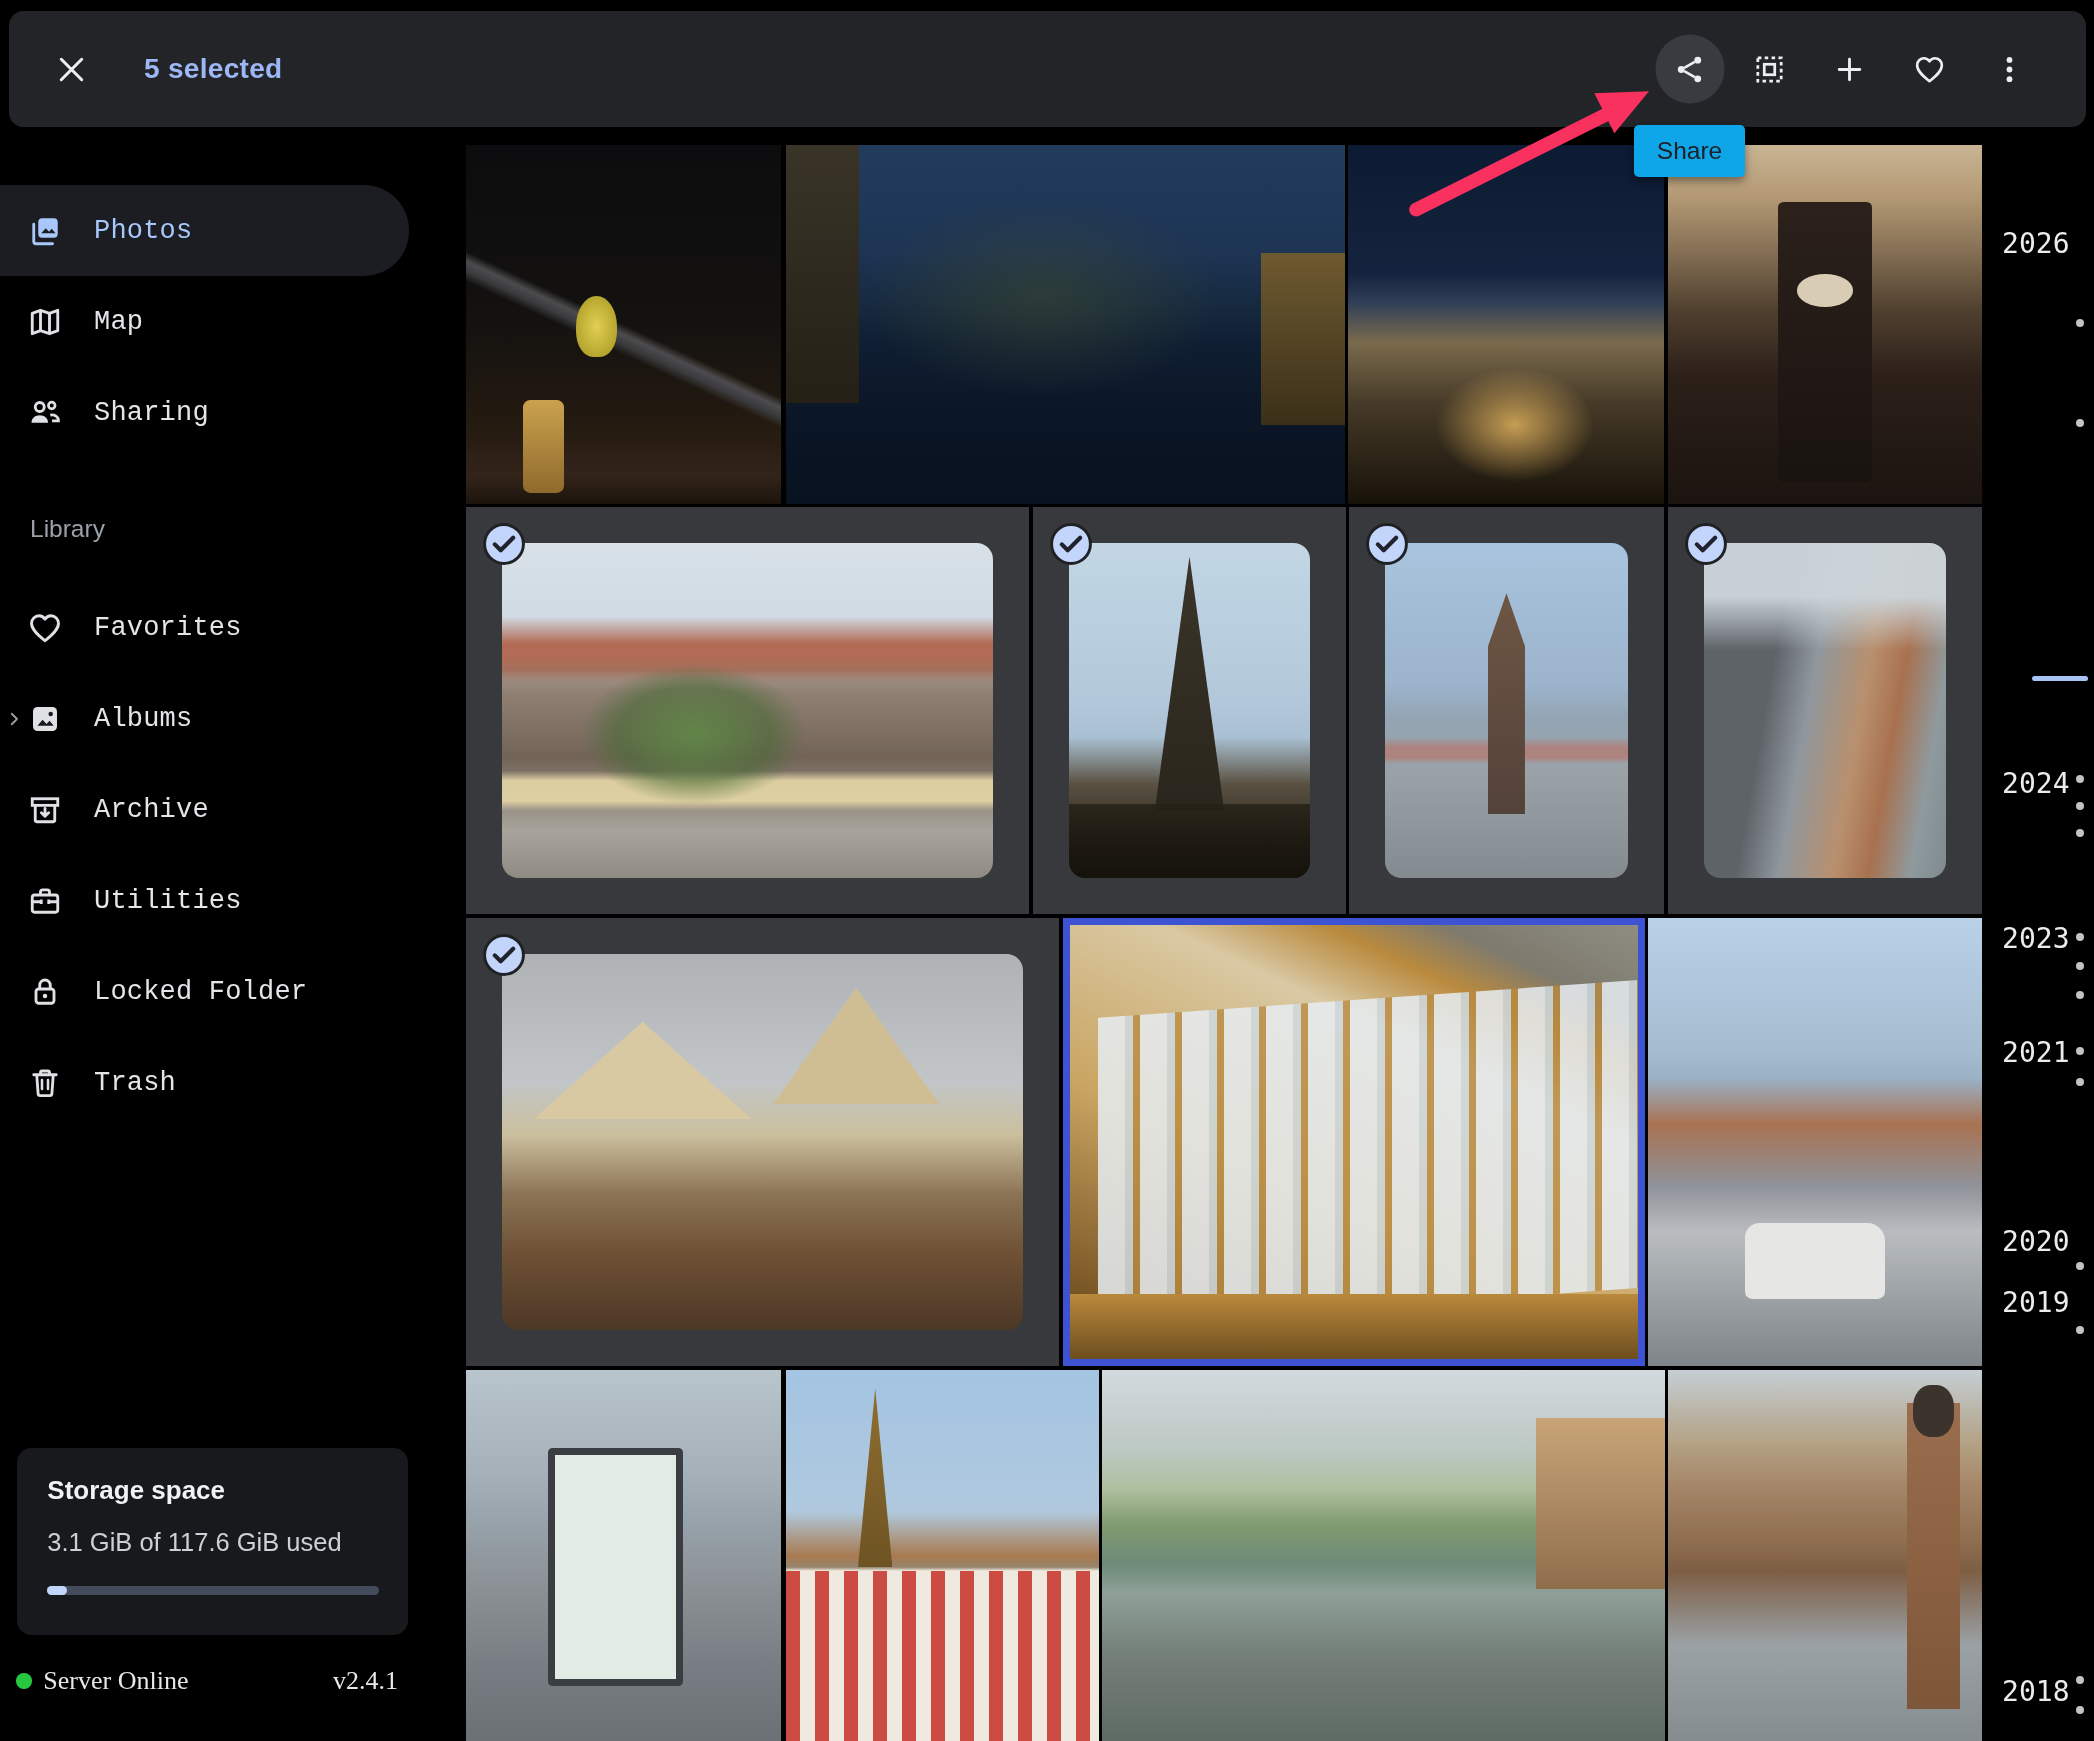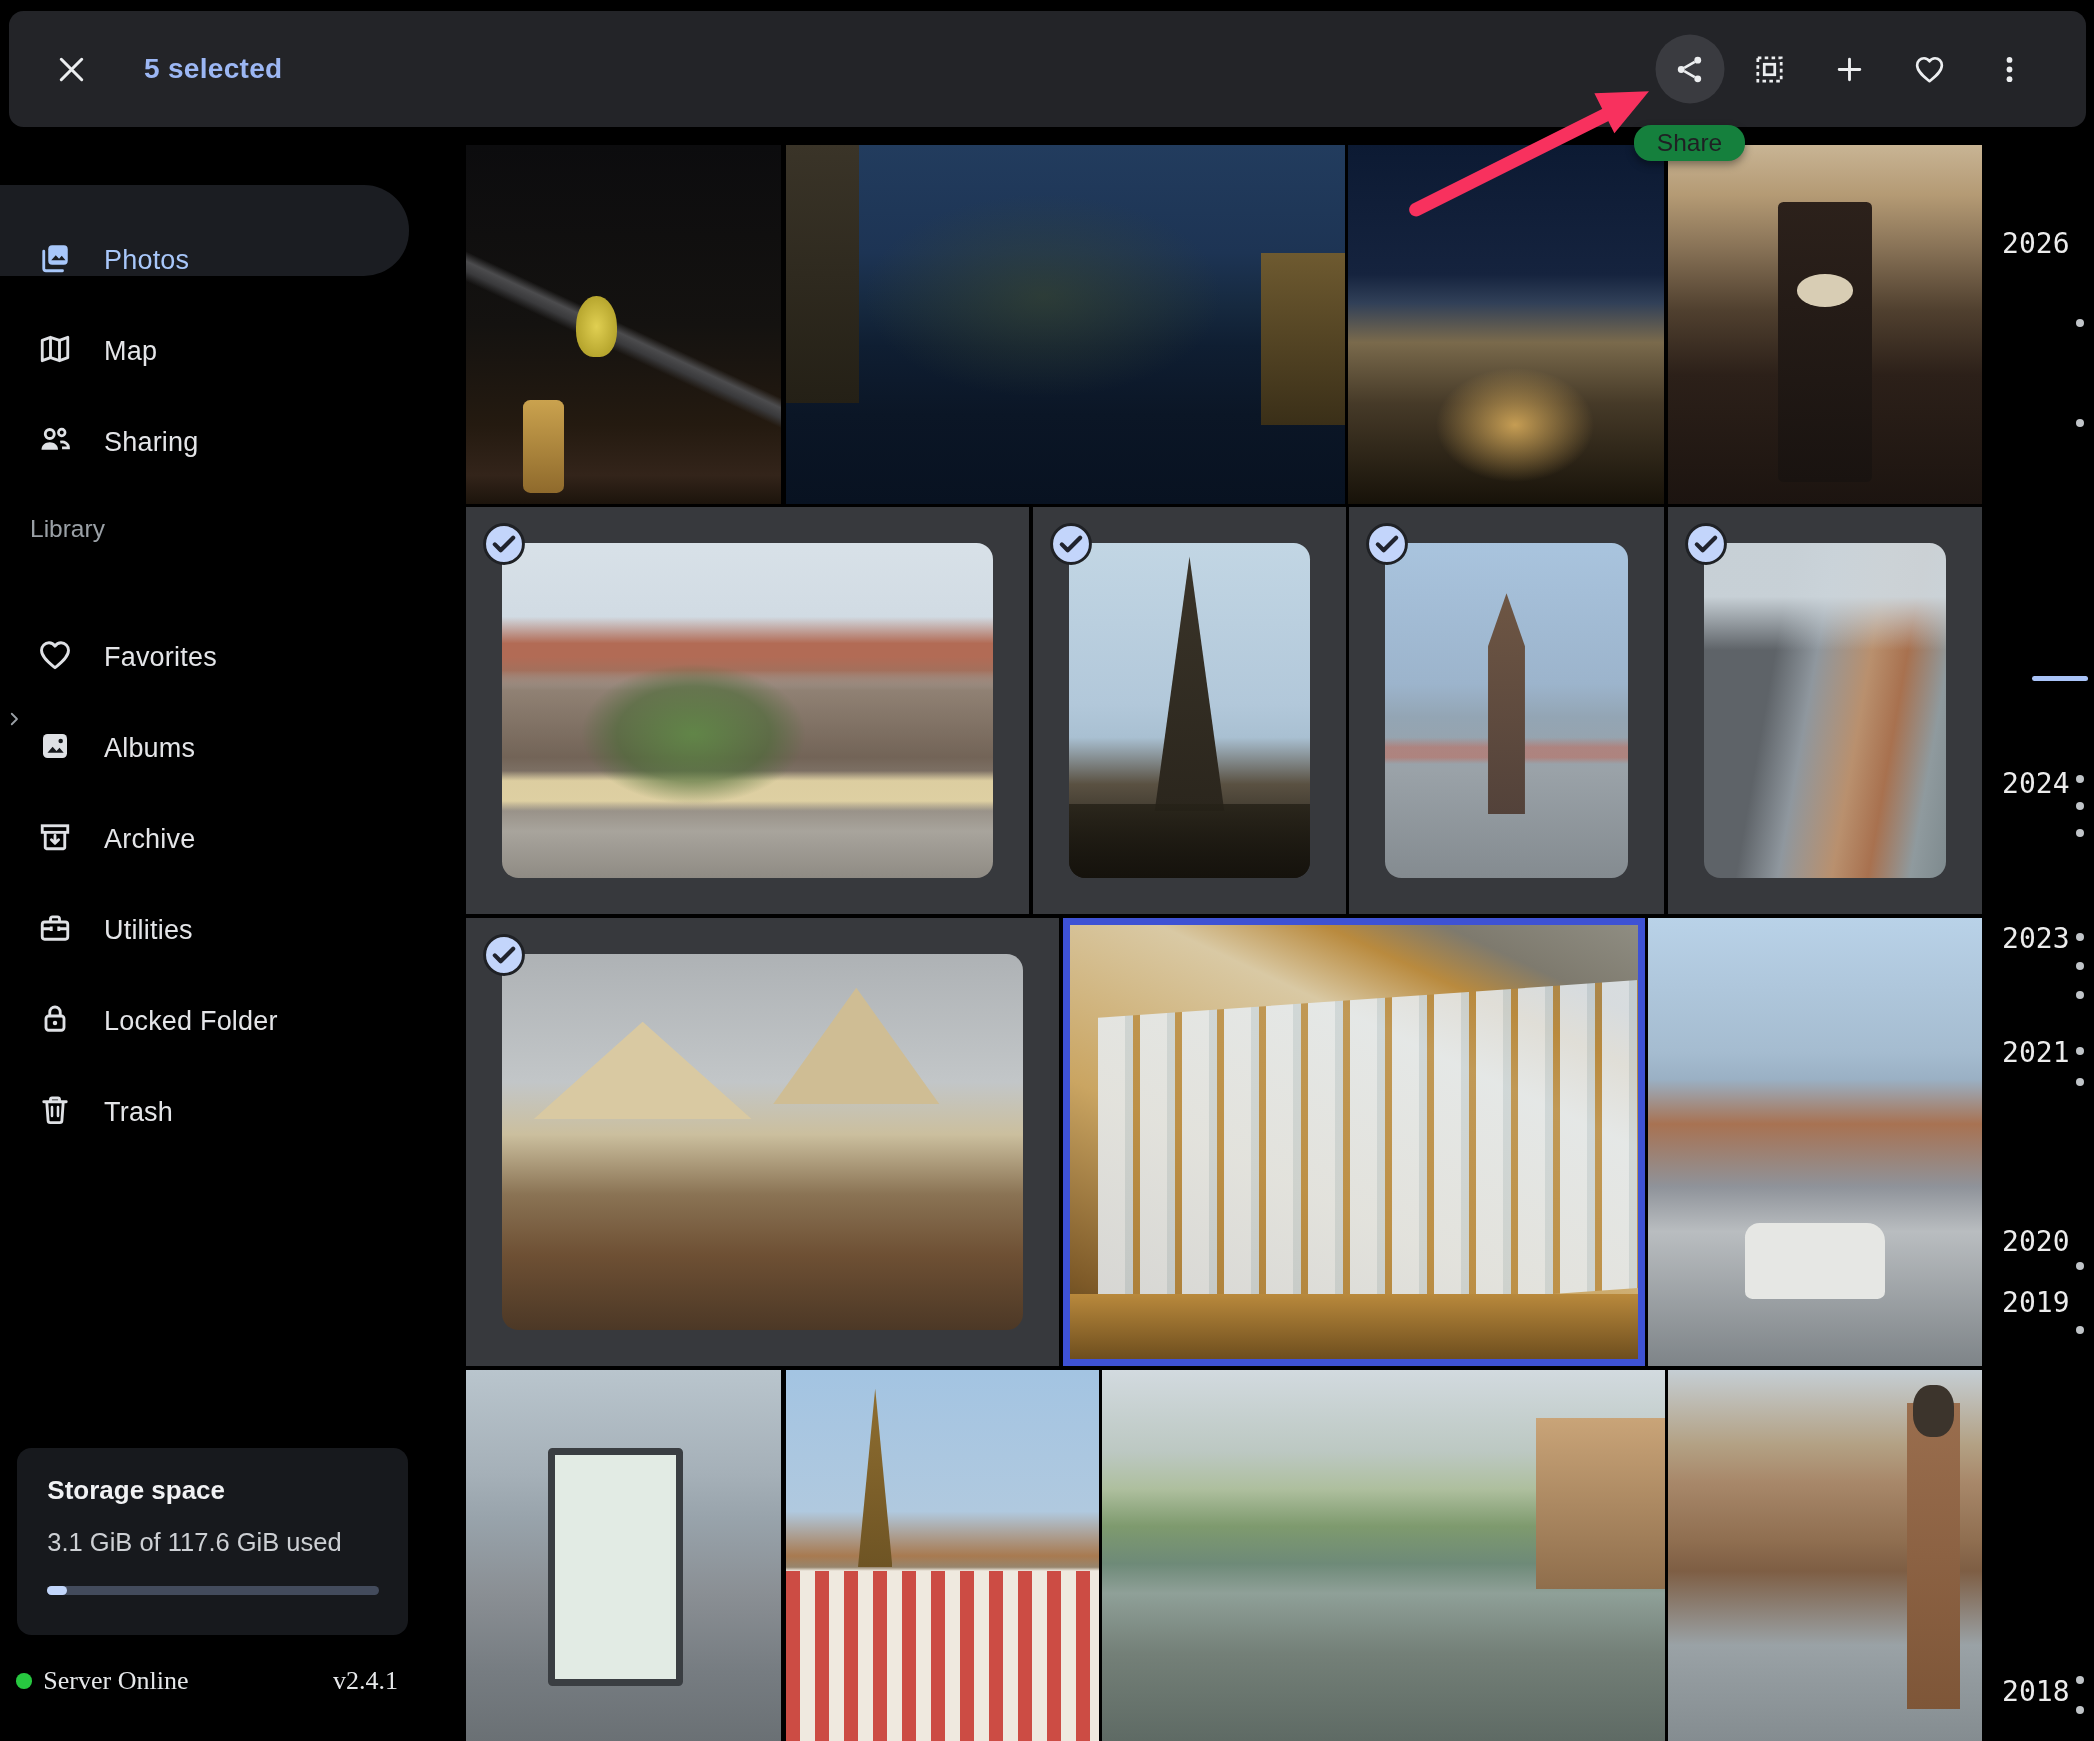--- a/index.html
+++ b/index.html
@@ -12,31 +12,31 @@
   .close-btn{width:55px;height:55px;margin-left:35px;display:flex;align-items:center;justify-content:center;
              cursor:pointer;border-radius:50%;}
   .sel-count{margin-left:45px;font-size:28px;font-weight:bold;color:#9cb7f4;letter-spacing:0.3px;text-align:center;}
   .tb-actions{margin-left:auto;display:flex;align-items:center;gap:47px;padding-right:60px;}
   .tb-btn{width:33px;height:33px;position:relative;display:flex;align-items:center;justify-content:center;cursor:pointer;}
   .tb-btn.hovered::before{content:"";position:absolute;left:50%;top:50%;width:69px;height:69px;
           transform:translate(-50%,-50%);background:#3a3b40;border-radius:50%;z-index:0;}
   .tb-btn svg{position:relative;z-index:1;}
 
   
-  .tooltip{position:absolute;left:1634px;top:125px;width:111px;height:36px;background:#15803d;
-           border-radius:17px;display:flex;align-items:center;justify-content:center;
+  .tooltip{position:absolute;left:1634px;top:125px;width:111px;height:52px;background:#0ea5e9;
+           border-radius:5px;display:flex;align-items:center;justify-content:center;
            font-size:24.5px;color:#1f2023;z-index:6;box-shadow:0 3.6px 9px rgba(0,0,0,.4);}
 
   
   .anno-arrow{position:absolute;left:1396px;top:73px;z-index:7;pointer-events:none;}
 
   
   .sidebar{position:absolute;left:0;top:127px;width:418px;padding-top:58px;z-index:2;}
-  .nav-item{position:relative;width:409px;height:91px;display:flex;align-items:flex-end;
-            padding-left:37px;box-sizing:border-box;cursor:pointer;}
+  .nav-item{position:relative;width:409px;height:91px;display:flex;align-items:center;
+            padding-left:27px;box-sizing:border-box;cursor:pointer;font-family:Liberation Mono, monospace;}
   .nav-item .nicon{width:36px;height:36px;display:flex;align-items:center;justify-content:center;flex:none;}
   .nav-item .nlabel{margin-left:31px;font-size:27px;color:#e4e5e8;font-weight:500;letter-spacing:0.2px;}
   .nav-item.active{background:#1b1d22;border-radius:0 45px 45px 0;}
   .nav-item.active .nlabel{color:#a8c7fa;}
   .section-label{margin-top:53px;height:36px;display:flex;align-items:center;padding-left:30px;
                  font-size:24.5px;color:#9aa0a6;}
   .nav-item.first-lib{margin-top:35px;}
   .chev{position:absolute;left:3.6px;top:50%;transform:translateY(-50%);width:20px;height:20px;
         display:flex;align-items:center;justify-content:center;}
 

